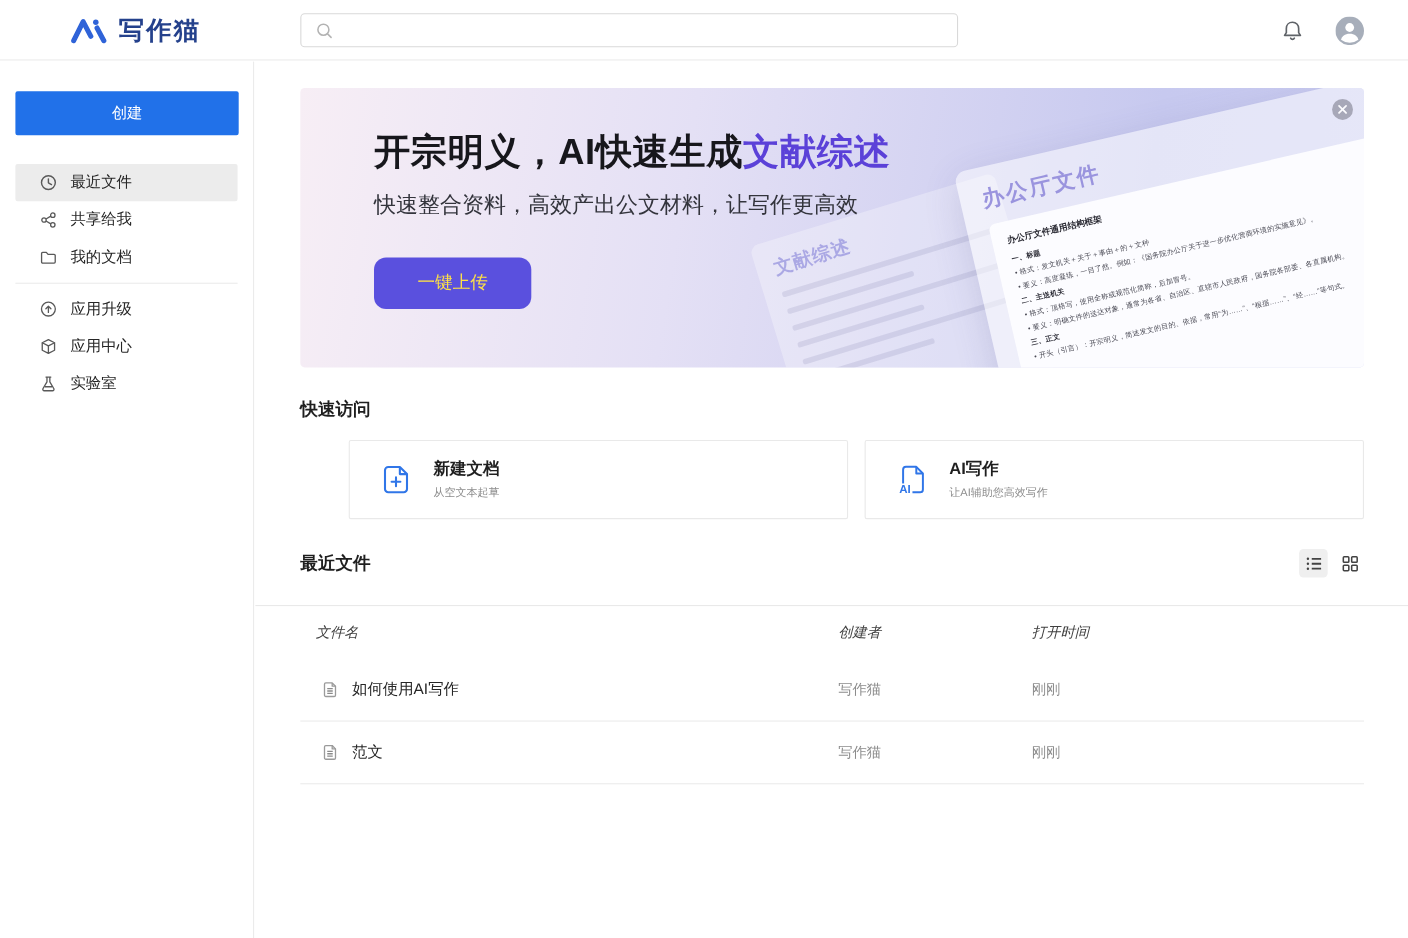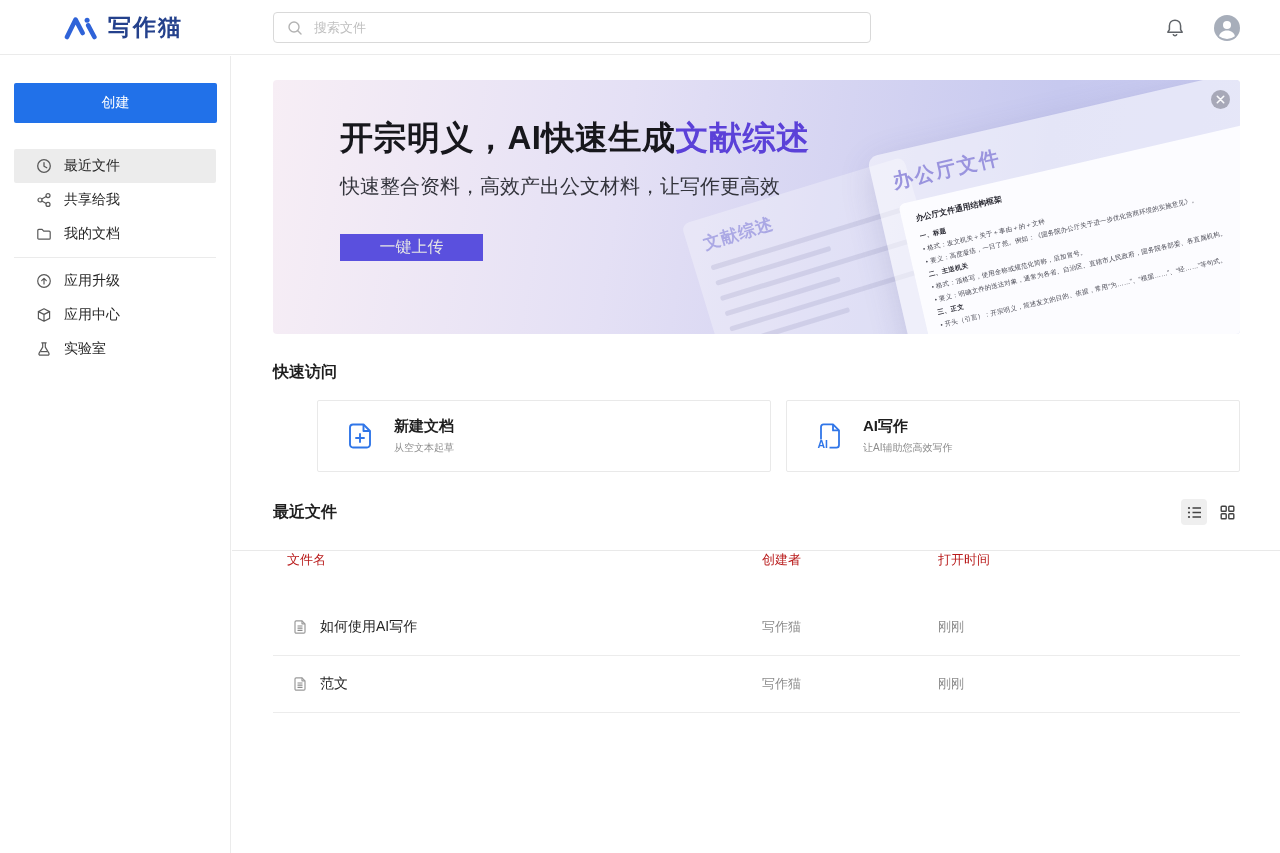--- a/index.html
+++ b/index.html
@@ -42,22 +42,22 @@
   
   .main { position:absolute; left:232px; top:56px; right:0; bottom:0; background:#fff; overflow:hidden; }
 
   
   .banner { position:relative; margin:24px 40px 0 41px; height:254px; border-radius:4px; overflow:hidden;
             background:linear-gradient(99deg,#f7eef5 0%,#e4e0f5 36%,#c7c9ef 78%,#caccf1 100%); }
   .banner h1 { position:absolute; left:67px; top:36px; margin:0; font-size:33px; font-weight:700;
                color:#17171c; letter-spacing:0.5px; z-index:3; white-space:nowrap; }
   .banner h1 .hl { color:#5b41d8; }
   .banner .sub { position:absolute; left:67px; top:93px; margin:0; font-size:20px; color:#33343c; z-index:3; white-space:nowrap; }
-  .upload-btn { position:absolute; left:67px; top:154px; width:143px; height:27px; background:#5a50de;
-                color:#e5e5e5; border:none; border-radius:0; font-size:16px; cursor:pointer; z-index:3;
+  .upload-btn { position:absolute; left:67px; top:154px; width:143px; height:47px; background:#5a50de;
+                color:#fde047; border:none; border-radius:11px; font-size:16px; cursor:pointer; z-index:3;
                 font-family:inherit; }
   .banner-close { position:absolute; right:10px; top:10px; z-index:5; cursor:pointer; opacity:.85; }
 
   .art { position:absolute; right:0; top:0; width:540px; height:100%; z-index:1; }
   .art-back { position:absolute; right:288px; top:104px; width:232px; height:300px;
               background:rgba(255,255,255,0.30); border-radius:8px; transform:rotate(-17deg);
               padding:14px 16px; }
   .art-back h4 { margin:0; color:rgba(122,118,214,0.55); font-size:17px; font-weight:700; letter-spacing:1px; }
   .bar { height:5px; background:rgba(110,110,160,0.16); border-radius:2px; margin-top:11px; }
   .bar.s { width:60%; }
@@ -81,22 +81,22 @@
   
   .recent-head { margin:27px 40px 0 41px; display:flex; justify-content:space-between; align-items:center; }
   .recent-head h2 { margin:0; font-size:16px; font-weight:700; color:#1f1f1f; }
   .views { display:flex; gap:7px; }
   .view { width:26px; height:26px; border-radius:4px; display:flex; align-items:center; justify-content:center;
           color:#434343; cursor:pointer; }
   .view.active { background:#efefef; }
 
   .full-divider { height:1px; background:#e9e9e9; margin-top:25px; }
 
-  .thead { margin:0 40px 0 41px; height:48px; position:relative; display:flex; align-items:flex-start;
-           padding-left:14px; font-size:13px; color:#b91c1c; }
+  .thead { margin:0 40px 0 41px; height:48px; position:relative; display:flex; align-items:center;
+           padding-left:14px; font-size:13px; color:#404040;font-style:italic; }
   .thead .col-creator, .trow .col-creator { position:absolute; left:489px; }
   .thead .col-time, .trow .col-time { position:absolute; left:665px; }
   .trow { margin:0 40px 0 41px; height:57px; position:relative; display:flex; align-items:center;
           padding-left:19px; border-bottom:1px solid #ececec; cursor:pointer;text-align:center; }
   .trow .fname { font-size:14px; color:#262626; margin-left:12px; }
   .trow .meta { font-size:13px; color:#8c8c8c; }
 </style>
 </head>
 <body>
 
@@ -112,21 +112,20 @@
     <span class="logo-text">写作猫</span>
   </div>
 
   <div class="search-box">
     <span>
       <svg width="16" height="16" viewBox="0 0 16 16" fill="none">
         <circle cx="7" cy="7" r="5" stroke="#b3b3b3" stroke-width="1.4"></circle>
         <path d="M10.8 10.8 L14 14" stroke="#b3b3b3" stroke-width="1.4" stroke-linecap="round"></path>
       </svg>
     </span>
-    <input placeholder="搜索文件" style="">
   </div>
 
   <div class="header-right">
     <span class="icon-btn">
       <svg width="22" height="22" viewBox="0 0 22 22" fill="none">
         <path d="M11 3.2 c-3.3 0 -5.6 2.4 -5.6 5.6 v3.9 l-1.6 2.5 h14.4 l-1.6 -2.5 V8.8 c0 -3.2 -2.3 -5.6 -5.6 -5.6 Z" stroke="#5f6368" stroke-width="1.5" stroke-linejoin="round"></path>
         <path d="M9.3 17.7 a1.9 1.9 0 0 0 3.4 0" stroke="#5f6368" stroke-width="1.5" stroke-linecap="round"></path>
       </svg>
     </span>
     <span class="icon-btn">

